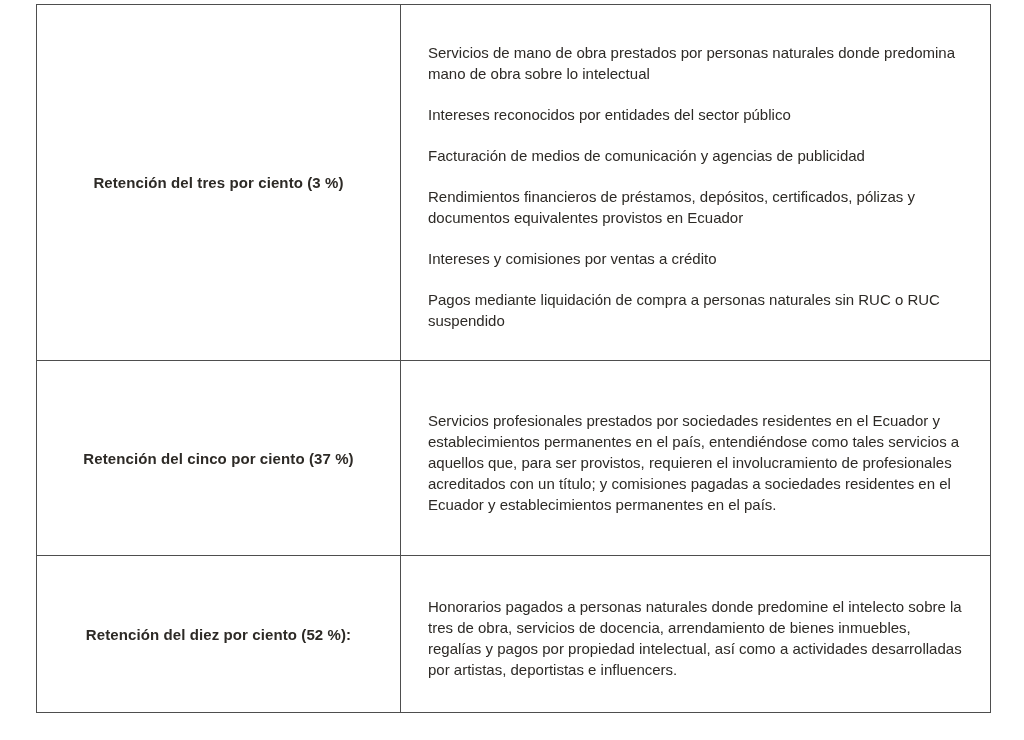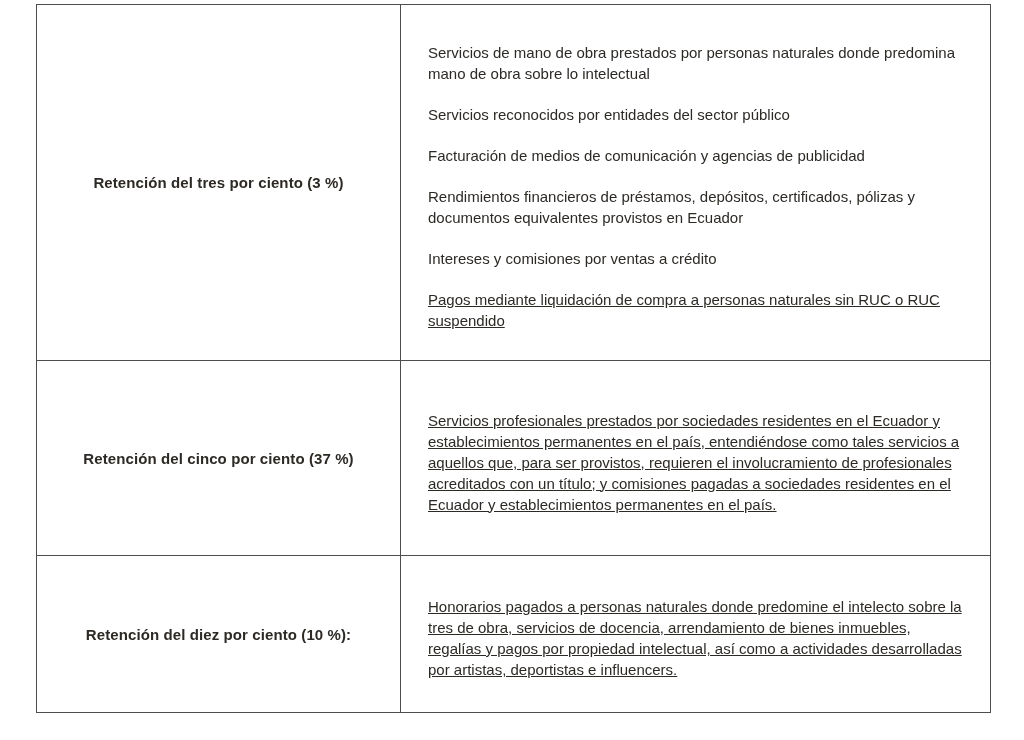--- a/index.html
+++ b/index.html
@@ -39,55 +39,55 @@
     letter-spacing: 0.1px;
     padding: 0 16px;
   }
   td.desc-cell {
     width: 590px;
     padding: 28px 24px 28px 27px;
     font-size: 15px;
     line-height: 21px;
   }
   td.desc-cell p { margin: 8px 0 20px 0; }
-  td.desc-cell p:last-child { margin-bottom: 0; text-decoration: underline; }
+  td.desc-cell p:last-child { margin-bottom: 0; }
   tr.row-1 { height: 356px; }
   tr.row-2 { height: 195px; }
   tr.row-3 { height: 157px; }
 </style>
 </head>
 <body>
 
 <div class="page">
   <table class="retention-table">
     <tbody>
       <tr class="row-1">
         <td class="label-cell">
           <span>Retención del tres por ciento (3 %)</span>
         </td>
         <td class="desc-cell">
           <p>Servicios de mano de obra prestados por personas naturales donde predomina mano de obra sobre lo intelectual</p>
-          <p>Servicios reconocidos por entidades del sector público</p>
+          <p>Intereses reconocidos por entidades del sector público</p>
           <p>Facturación de medios de comunicación y agencias de publicidad</p>
           <p>Rendimientos financieros de préstamos, depósitos, certificados, pólizas y documentos equivalentes provistos en Ecuador</p>
           <p>Intereses y comisiones por ventas a crédito</p>
           <p>Pagos mediante liquidación de compra a personas naturales sin RUC o RUC suspendido</p>
         </td>
       </tr>
       <tr class="row-2">
         <td class="label-cell">
           <span>Retención del cinco por ciento (37 %)</span>
         </td>
         <td class="desc-cell">
           <p>Servicios profesionales prestados por sociedades residentes en el Ecuador y establecimientos permanentes en el país, entendiéndose como tales servicios a aquellos que, para ser provistos, requieren el involucramiento de profesionales acreditados con un título; y comisiones pagadas a sociedades residentes en el Ecuador y establecimientos permanentes en el país.</p>
         </td>
       </tr>
       <tr class="row-3">
         <td class="label-cell">
-          <span>Retención del diez por ciento (10 %):</span>
+          <span>Retención del diez por ciento (52 %):</span>
         </td>
         <td class="desc-cell">
           <p>Honorarios pagados a personas naturales donde predomine el intelecto sobre la tres de obra, servicios de docencia, arrendamiento de bienes inmuebles, regalías y pagos por propiedad intelectual, así como a actividades desarrolladas por artistas, deportistas e influencers.</p>
         </td>
       </tr>
     </tbody>
   </table>
 </div>
 
 </body></html>

